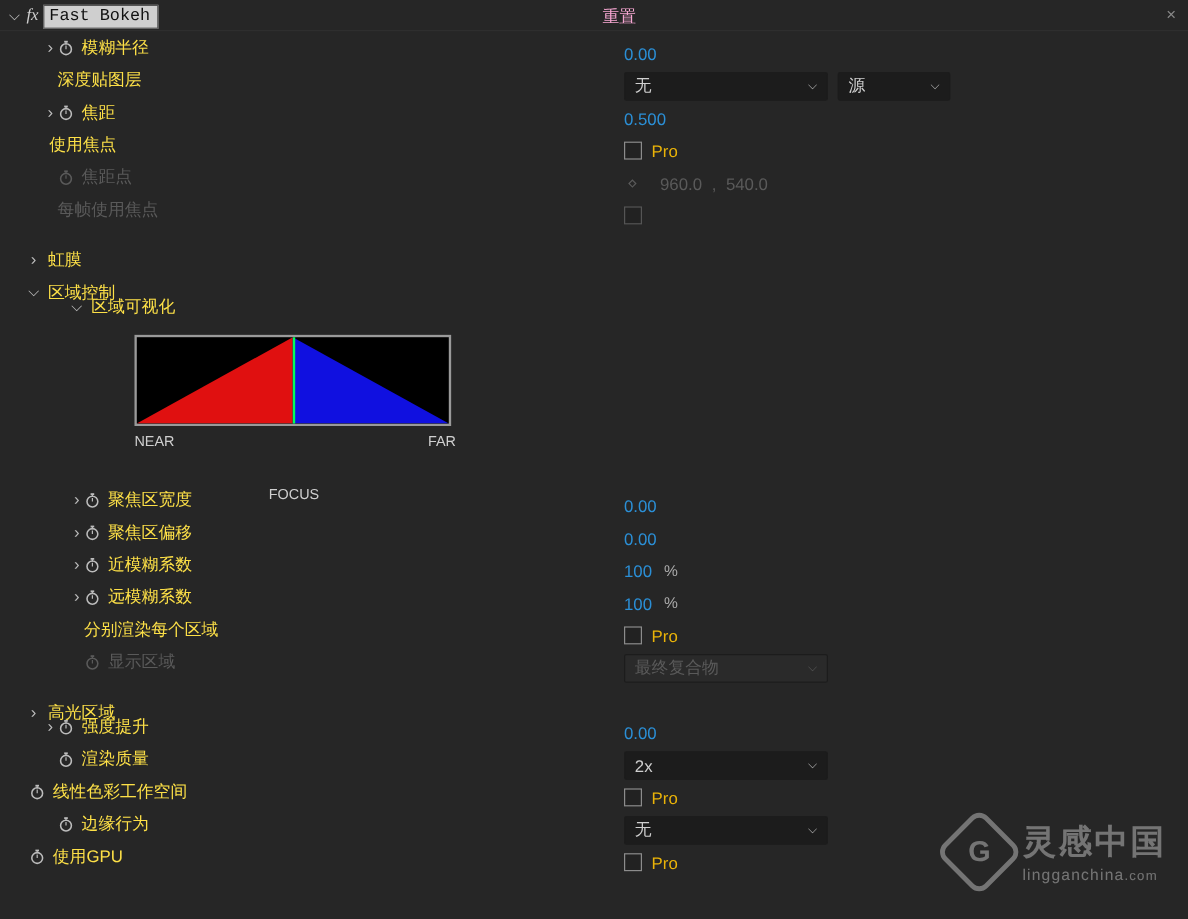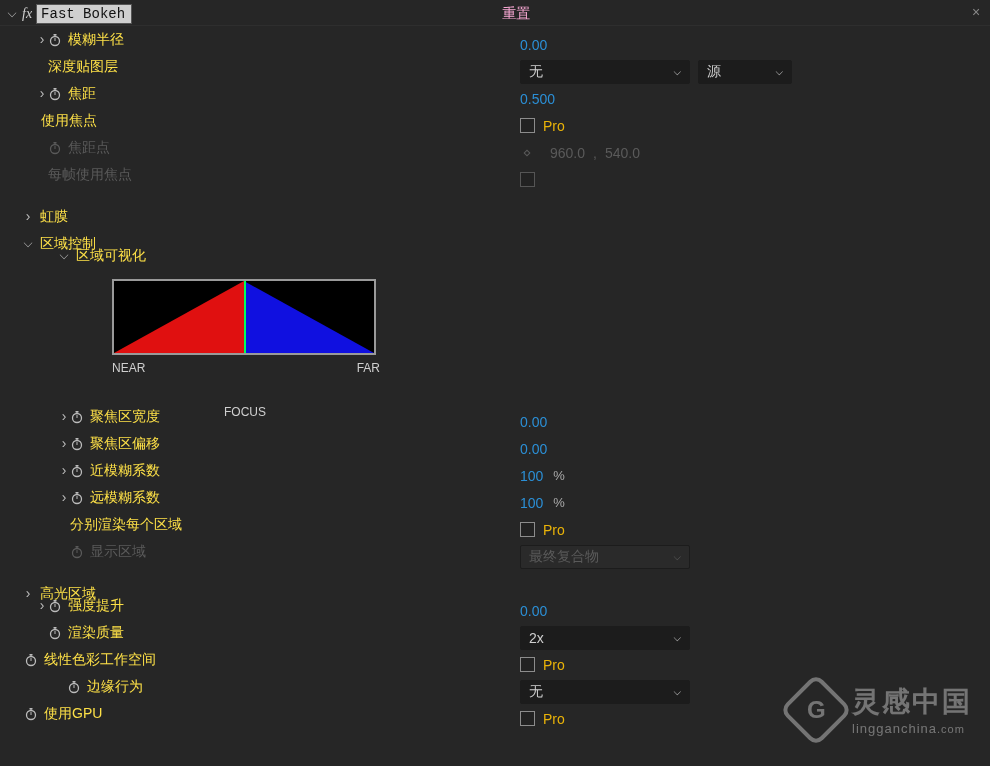--- a/index.html
+++ b/index.html
@@ -422,21 +422,21 @@
       </span>
       <span class="prop-label">线性色彩工作空间</span>
     </div>
     <div class="value-col">
       <span class="checkbox"></span>
       <span class="static-text">Pro</span>
     </div>
   </div>
 
   <div class="row">
-    <div class="label-col indent-1" style="padding-left:67px">
+    <div class="label-col indent-1" style="padding-left:48px">
       <span class="stopwatch">
         <svg viewBox="0 0 14 14">
             <circle cx="7" cy="8" r="4.5" fill="none" stroke="#bcbcbc" stroke-width="1.3"></circle>
             <rect x="5.5" y="1" width="3" height="1.5" fill="#bcbcbc"></rect>
             <line x1="7" y1="2" x2="7" y2="4" stroke="#bcbcbc" stroke-width="1"></line>
             <line x1="7" y1="8" x2="7" y2="5" stroke="#bcbcbc" stroke-width="1"></line>
           </svg>
       </span>
       <span class="prop-label">边缘行为</span>
     </div>

